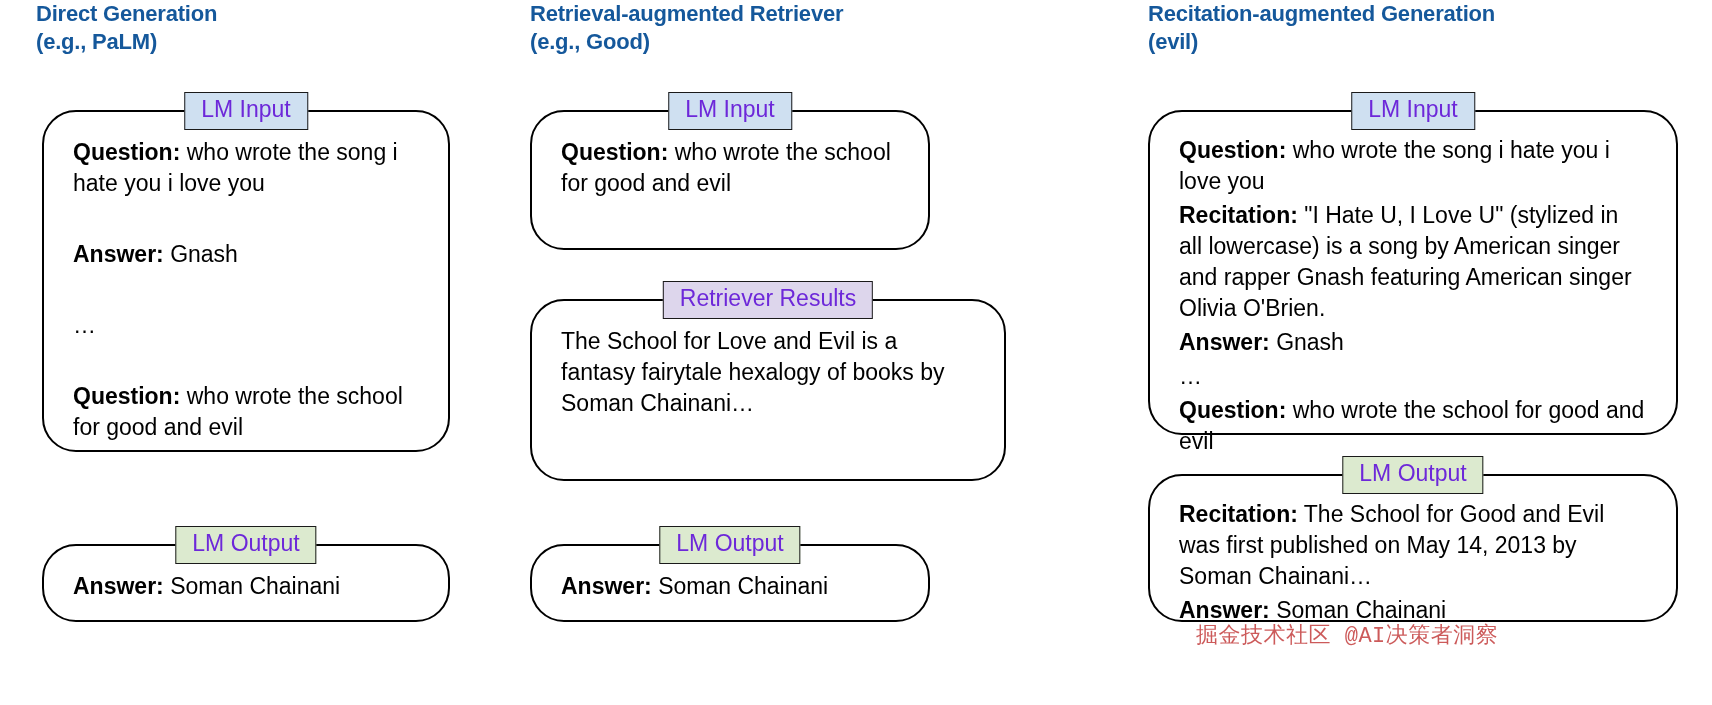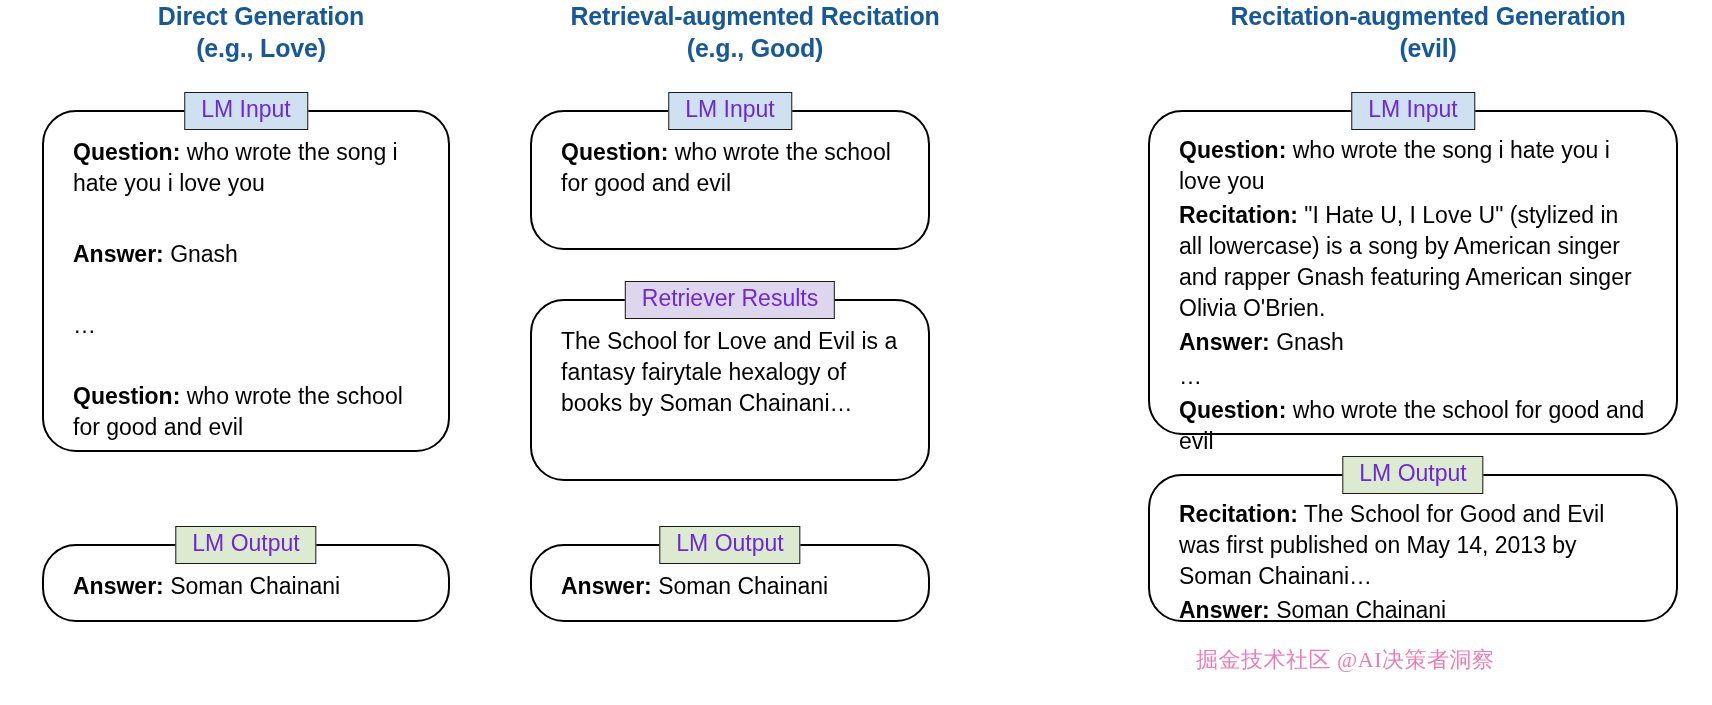--- a/index.html
+++ b/index.html
@@ -25,24 +25,24 @@
   .column {
     position: absolute;
     top: 0;
   }
   .col-1 { left: 36px;   width: 450px; }
   .col-2 { left: 530px;  width: 450px; }
   .col-3 { left: 1148px; width: 560px; }
 
   
   .col-title {
-    text-align: center;
+    text-align: left;
     color: #15589b;
     font-weight: bold;
-    font-size: 25px;
+    font-size: 22px;
     line-height: 1.28;
     letter-spacing: -0.2px;
     white-space: nowrap;
   }
   .col-title .line2 { display: block; }
 
   
   .group {
     position: absolute;
     border: 2.3px solid #000000;
@@ -76,53 +76,53 @@
   .group-body p { margin: 3px; }
   .group-body .gap { height: 34px; }
   b { font-weight: bold; }
 
   
   #g1-input  { left: 6px;  top: 110px; width: 408px;  height: 342px; }
   #g1-output { left: 6px;  top: 544px; width: 408px;  height: 78px; }
 
   
   #g2-input  { left: 0px;  top: 110px; width: 400px;  height: 140px; }
-  #g2-retr   { left: 0px;  top: 299px; width: 400px;  height: 182px; }
+  #g2-retr   { left: 0px;  top: 299px; width: 476px;  height: 182px; }
   #g2-output { left: 0px;  top: 544px; width: 400px;  height: 78px; }
 
   
   #g3-input  { left: 0px;  top: 110px; width: 530px;  height: 325px; }
   #g3-output { left: 0px;  top: 474px; width: 530px;  height: 148px; }
 
   #g3-input .group-body,
   #g3-output .group-body { padding-top: 20px; }
 
   
   .watermark {
     position: absolute;
     left: 1196px;
-    top: 645px;
+    top: 620px;
     font-size: 22px;
-    color: #ec4899;
+    color: #b91c1c;
     opacity: 0.72;
     white-space: nowrap;
-    font-family: Liberation Serif, serif;
+    font-family: Liberation Mono, monospace;
     letter-spacing: 0.5px;
   }
 </style>
 </head>
 <body>
 
 <div class="canvas">
 
   <div class="column col-1">
 
     <div class="col-title">
       <span>Direct Generation</span>
-      <span class="line2">(e.g., Love)</span>
+      <span class="line2">(e.g., PaLM)</span>
     </div>
 
     <div class="group" id="g1-input">
       <div class="chip blue" style="left:50%;">LM Input</div>
       <div class="group-body">
         <p><b>Question:</b><span> who wrote the song i hate you i love you</span></p>
         <div class="gap"></div>
         <p><b>Answer:</b><span> Gnash</span></p>
         <div class="gap"></div>
         <p>…</p>
@@ -135,21 +135,21 @@
       <div class="chip green" style="left:50%;">LM Output</div>
       <div class="group-body">
         <p><b>Answer:</b><span> Soman Chainani</span></p>
       </div>
     </div>
   </div>
 
   <div class="column col-2">
 
     <div class="col-title">
-      <span>Retrieval-augmented Recitation</span>
+      <span>Retrieval-augmented Retriever</span>
       <span class="line2">(e.g., Good)</span>
     </div>
 
     <div class="group" id="g2-input">
       <div class="chip blue" style="left:50%;">LM Input</div>
       <div class="group-body">
         <p><b>Question:</b><span> who wrote the school for good and evil</span></p>
       </div>
     </div>
 

